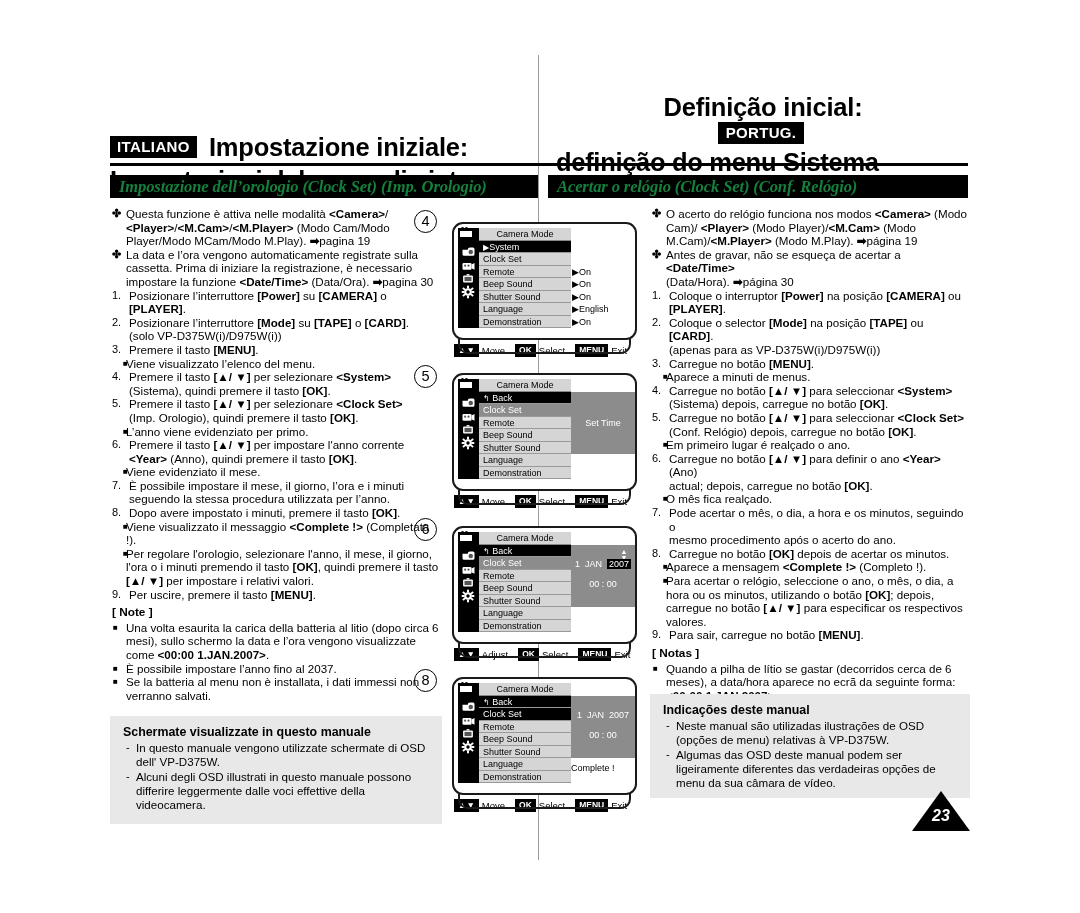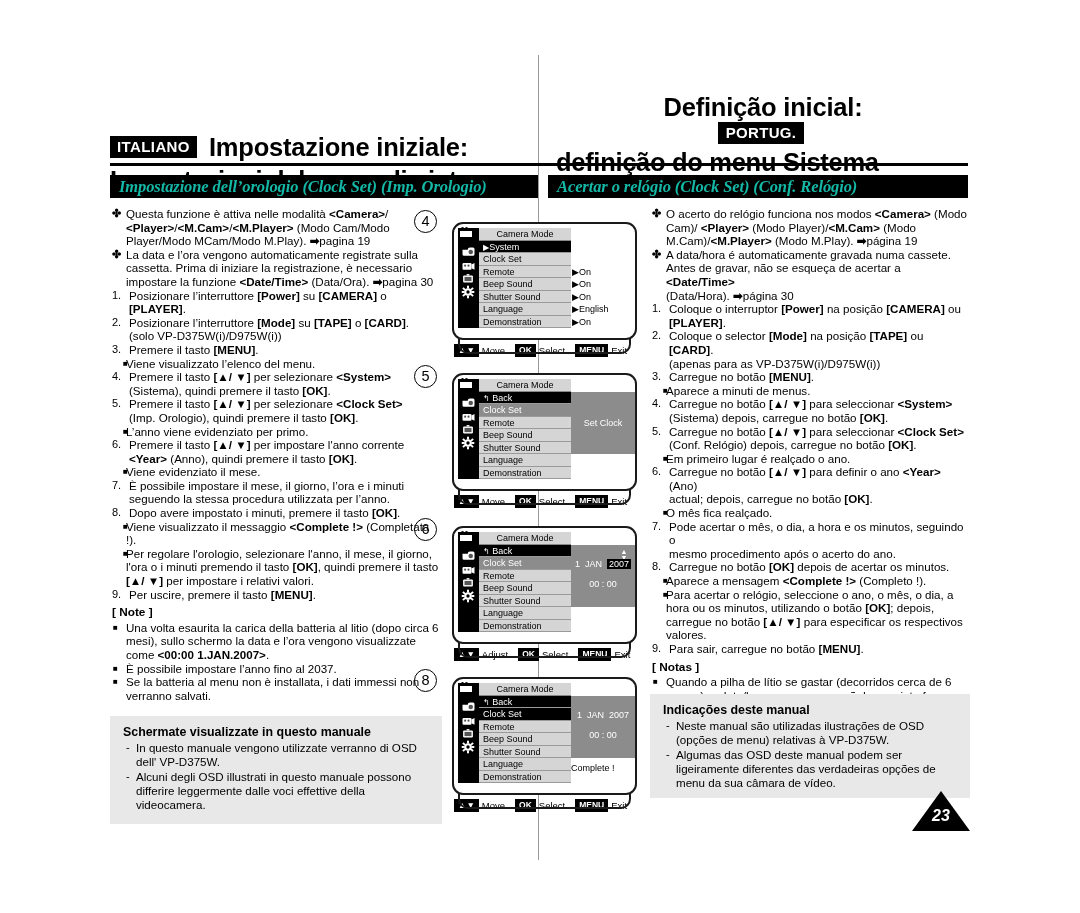--- a/index.html
+++ b/index.html
@@ -51,21 +51,21 @@
     background:#000; color:#fff; font-weight:bold; font-size:15px;
     padding:2px 8px 3px 8px; letter-spacing:.3px;
     margin-right:4px;
   }
   .hdr-underline {
     position:absolute; left:110px; top:163px; width:858px; height:3px; background:#000;
   }
 
   
   .secbar {
-    position:absolute; height:23px; background:#000; color:#14b8a6;
+    position:absolute; height:23px; background:#000; color:#15803d;
     font-family:"Liberation Serif", serif;
     font-style:italic; font-weight:bold; font-size:16.5px;
     line-height:23px; padding-left:9px; white-space:nowrap;
     letter-spacing:-0.1px;
   }
   .secbar.left  { left:110px; top:175px; width:428px; }
   .secbar.right { left:548px; top:175px; width:420px; }
 
   
   .col { position:absolute; font-size:11.6px; line-height:13.6px; }
@@ -333,21 +333,20 @@
         <div class="mk clover">✤</div>
         <div class="tx">
           <div>O acerto do relógio funciona nos modos <span class="b">&lt;Camera&gt;</span> (Modo</div>
           <div>Cam)/ <span class="b">&lt;Player&gt;</span> (Modo Player)/<span class="b">&lt;M.Cam&gt;</span> (Modo</div>
           <div>M.Cam)/<span class="b">&lt;M.Player&gt;</span> (Modo M.Play). <span class="arrow">➡</span>página 19</div>
         </div>
       </div>
       <div class="blk">
         <div class="mk clover">✤</div>
         <div class="tx">
-          <div>A data/hora é automaticamente gravada numa cassete.</div>
           <div>Antes de gravar, não se esqueça de acertar a <span class="b">&lt;Date/Time&gt;</span></div>
           <div>(Data/Hora). <span class="arrow">➡</span>página 30</div>
         </div>
       </div>
       <div class="blk">
         <div class="mk num">1.</div>
         <div class="tx">
           <div>Coloque o interruptor <span class="b">[Power]</span> na posição <span class="b">[CAMERA]</span> ou</div>
           <div><span class="b">[PLAYER]</span>.</div>
         </div>
@@ -438,21 +437,21 @@
         <div class="mk sq" style="padding-left:1px">■</div>
         <div class="tx">Se a pilha de lítio não estiver instalada, não é efectuada uma cópia de segurança dos dados introduzidos.</div>
       </div>
     </div>
 
   <div class="grayboxL">
     <div class="gbox-inner" id="gbox-it">
         <div class="gbox-title">Schermate visualizzate in questo manuale</div>
         <div class="blk">
           <div class="mk dash">-</div>
-          <div class="tx">In questo manuale vengono utilizzate verranno di OSD dell' VP-D375W.</div>
+          <div class="tx">In questo manuale vengono utilizzate schermate di OSD dell' VP-D375W.</div>
         </div>
         <div class="blk">
           <div class="mk dash">-</div>
           <div class="tx">Alcuni degli OSD illustrati in questo manuale possono differire leggermente dalle voci effettive della videocamera.</div>
         </div>
       </div>
   </div>
   <div class="grayboxR">
     <div class="gbox-inner" id="gbox-pt">
         <div class="gbox-title">Indicações deste manual</div>
@@ -600,21 +599,21 @@
                 <div class="mrow sel"><span style="font-size:8px">↰</span> <span>Back</span></div>
                 <div class="mrow hl"><span>Clock Set</span></div>
                 <div class="mrow"><span>Remote</span></div>
                 <div class="mrow"><span>Beep Sound</span></div>
                 <div class="mrow"><span>Shutter Sound</span></div>
                 <div class="mrow"><span>Language</span></div>
                 <div class="mrow"><span>Demonstration</span></div>
               </div>
             </div>
             <div class="subpanel">
-              <span>Set Clock</span>
+              <span>Set Time</span>
             </div>
           </div>
         </div>
         <div class="guide">
           <span class="gitem">
             <span class="gkey">▲<br style="display:none">▼</span>
             <span>Move</span>
           </span>
           <span class="gitem">
             <span class="gkey">OK</span>

